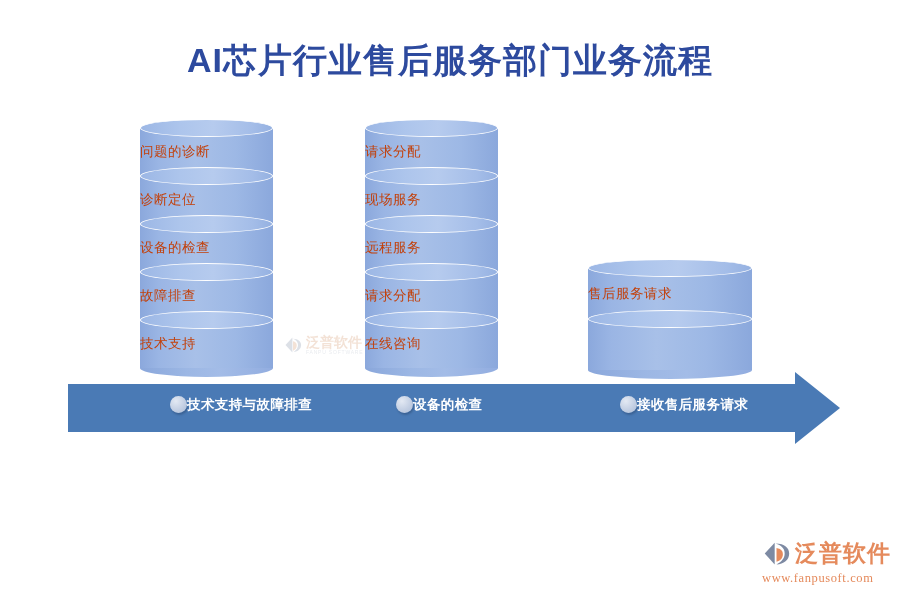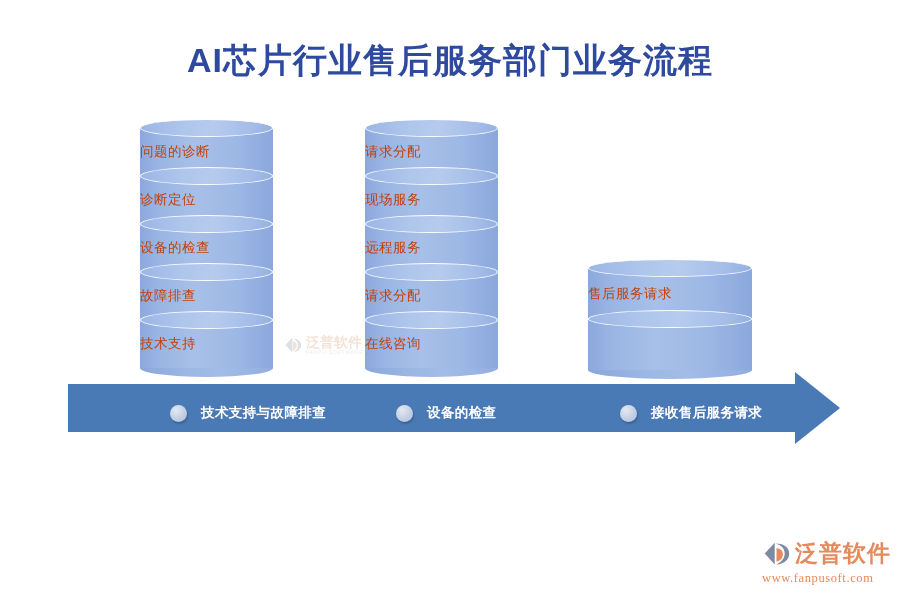--- a/index.html
+++ b/index.html
@@ -113,22 +113,22 @@
     position: absolute;
     left: 0; top: 0;
     width: 100%; height: 100%;
   }
 
   .step {
     position: absolute;
     top: 396px;
     height: 26px;
     display: flex;
-    align-items: flex-end;
-    gap: 14px;
+    align-items: flex-start;
+    gap: 0;
   }
   .step-dot {
     width: 17px;
     height: 17px;
     border-radius: 50%;
     background: radial-gradient(circle at 35% 30%, #e3e9f3 0%, #c3cfe3 55%, #aebdd6 100%);
     box-shadow: 1px 2px 2px rgba(20,40,70,0.28);
     flex: 0 0 auto;
   }
   .step-label {

